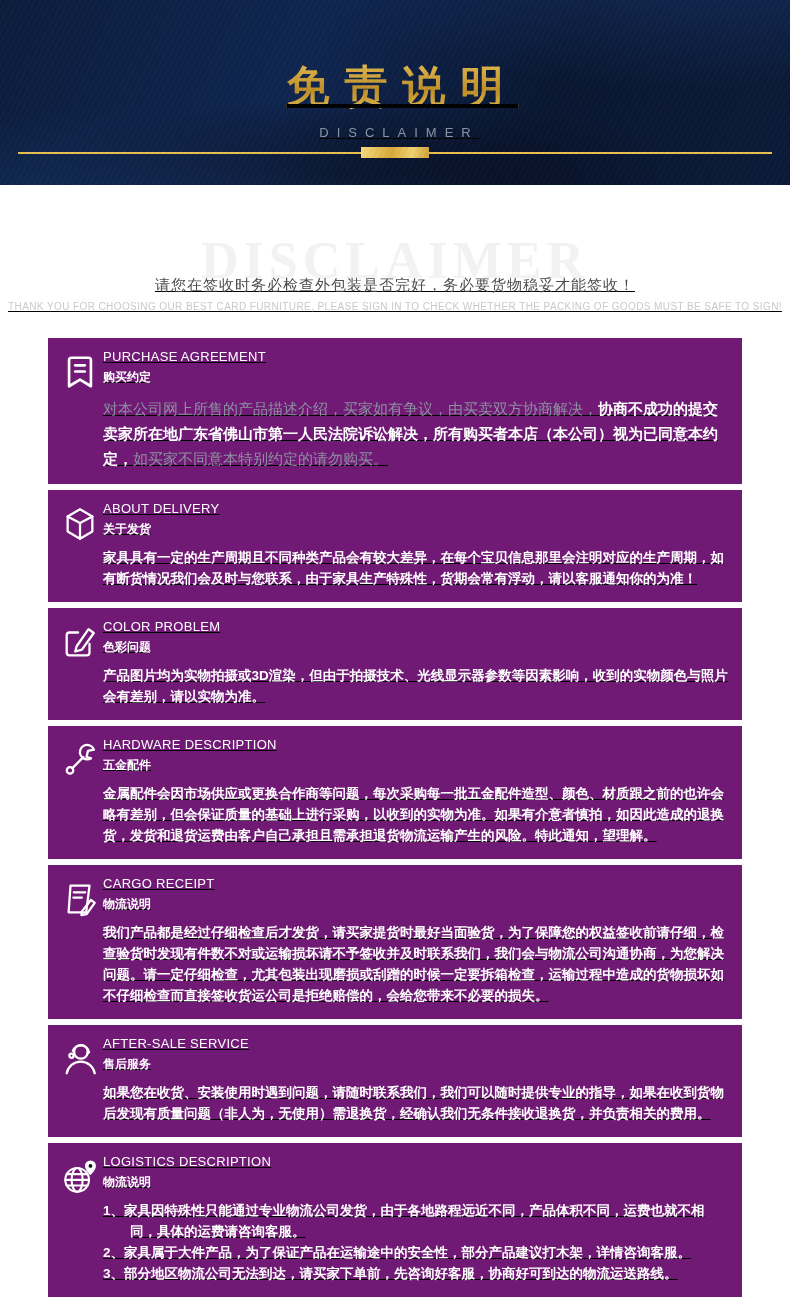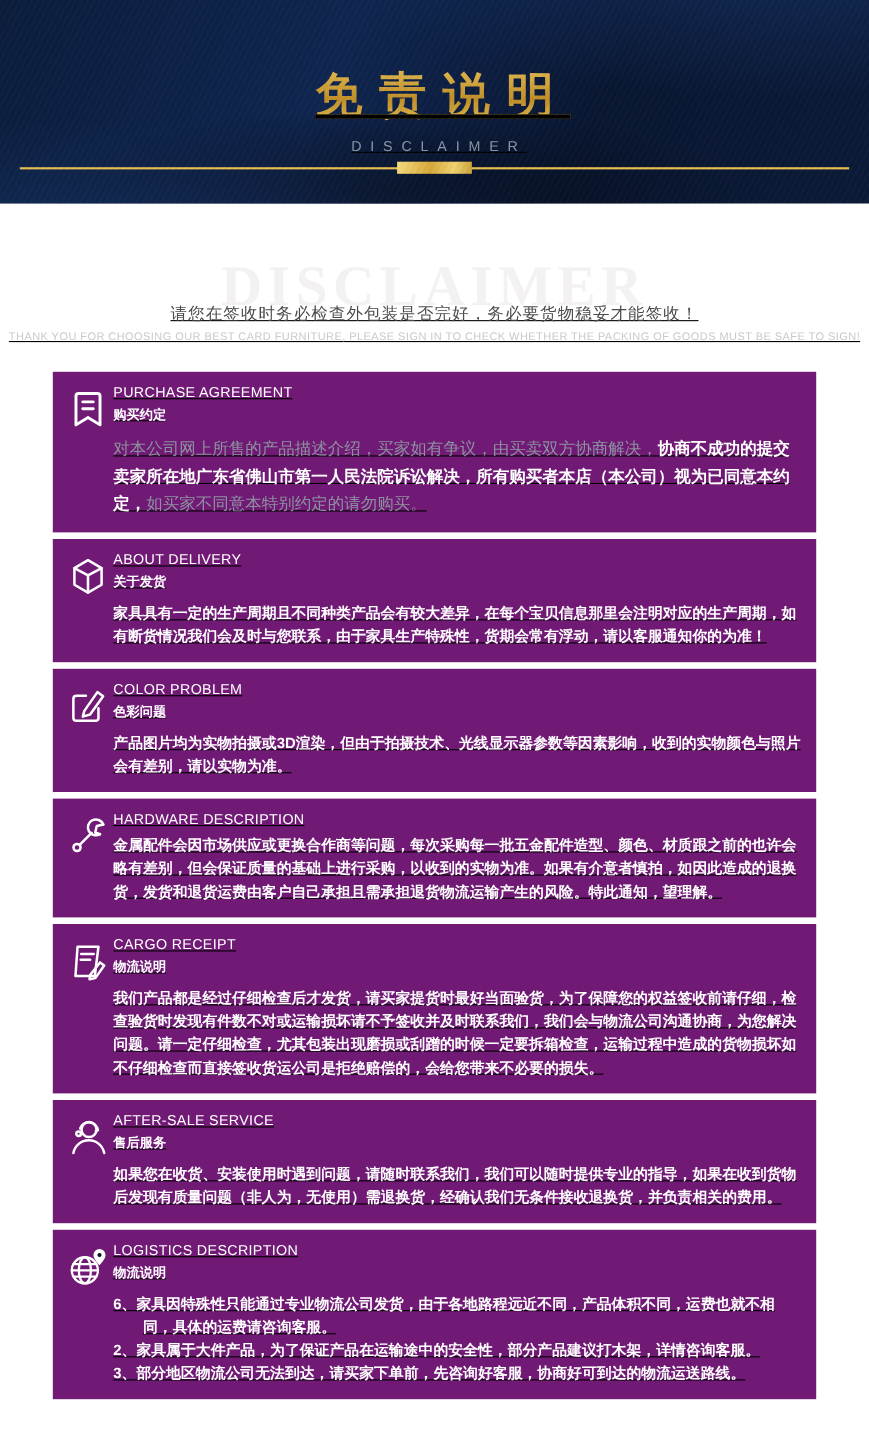--- a/index.html
+++ b/index.html
@@ -129,20 +129,21 @@
     <div class="card">
       <span class="card-icon">
         <svg viewBox="0 0 40 40" fill="none" stroke="#ffffff" stroke-width="2.4" stroke-linecap="round" stroke-linejoin="round">
           <circle cx="9.5" cy="31" r="3.4"></circle>
           <path d="M12 28.5 23.5 17"></path>
           <path d="M31.5 18.2A7.6 7.6 0 1 1 34.6 9"></path>
           <path d="M34.6 9l-6.2 1.4-1.5 6.3 4.6 1.5"></path>
         </svg>
       </span>
       <div class="card-label">HARDWARE DESCRIPTION</div>
+      <div class="card-title">五金配件</div>
       <div class="card-body">金属配件会因市场供应或更换合作商等问题，每次采购每一批五金配件造型、颜色、材质跟之前的也许会略有差别，但会保证质量的基础上进行采购，以收到的实物为准。如果有介意者慎拍，如因此造成的退换货，发货和退货运费由客户自己承担且需承担退货物流运输产生的风险。特此通知，望理解。</div>
     </div>
 
     <div class="card">
       <span class="card-icon">
         <svg viewBox="0 0 40 40" fill="none" stroke="#ffffff" stroke-width="2.4" stroke-linecap="round" stroke-linejoin="round">
           <path d="M10 6h20l-3.5 28H8z"></path>
           <line x1="13.5" y1="13" x2="25.5" y2="13"></line>
           <line x1="13" y1="18.5" x2="22" y2="18.5"></line>
           <path d="M22 33l9.5-12 4 3L27 36l-5.5 1z"></path>
@@ -175,20 +176,20 @@
           <line x1="6" y1="17" x2="28" y2="17"></line>
           <line x1="4.5" y1="23" x2="29.5" y2="23"></line>
           <line x1="6" y1="29" x2="28" y2="29"></line>
           <path d="M31 2.5a5.8 5.8 0 0 1 5.8 5.8c0 4.1-5.8 9.7-5.8 9.7s-5.8-5.6-5.8-9.7A5.8 5.8 0 0 1 31 2.5z" fill="#ffffff" stroke="none"></path>
           <circle cx="31" cy="8.3" r="2" fill="#0e1126" stroke="none"></circle>
         </svg>
       </span>
       <div class="card-label">LOGISTICS DESCRIPTION</div>
       <div class="card-title">物流说明</div>
       <div class="card-body">
-        <div class="num-item">6、家具因特殊性只能通过专业物流公司发货，由于各地路程远近不同，产品体积不同，运费也就不相同，具体的运费请咨询客服。</div>
+        <div class="num-item">1、家具因特殊性只能通过专业物流公司发货，由于各地路程远近不同，产品体积不同，运费也就不相同，具体的运费请咨询客服。</div>
         <div class="num-item">2、家具属于大件产品，为了保证产品在运输途中的安全性，部分产品建议打木架，详情咨询客服。</div>
         <div class="num-item">3、部分地区物流公司无法到达，请买家下单前，先咨询好客服，协商好可到达的物流运送路线。</div>
       </div>
     </div>
 
   </div>
 </div>
 
 </body></html>

